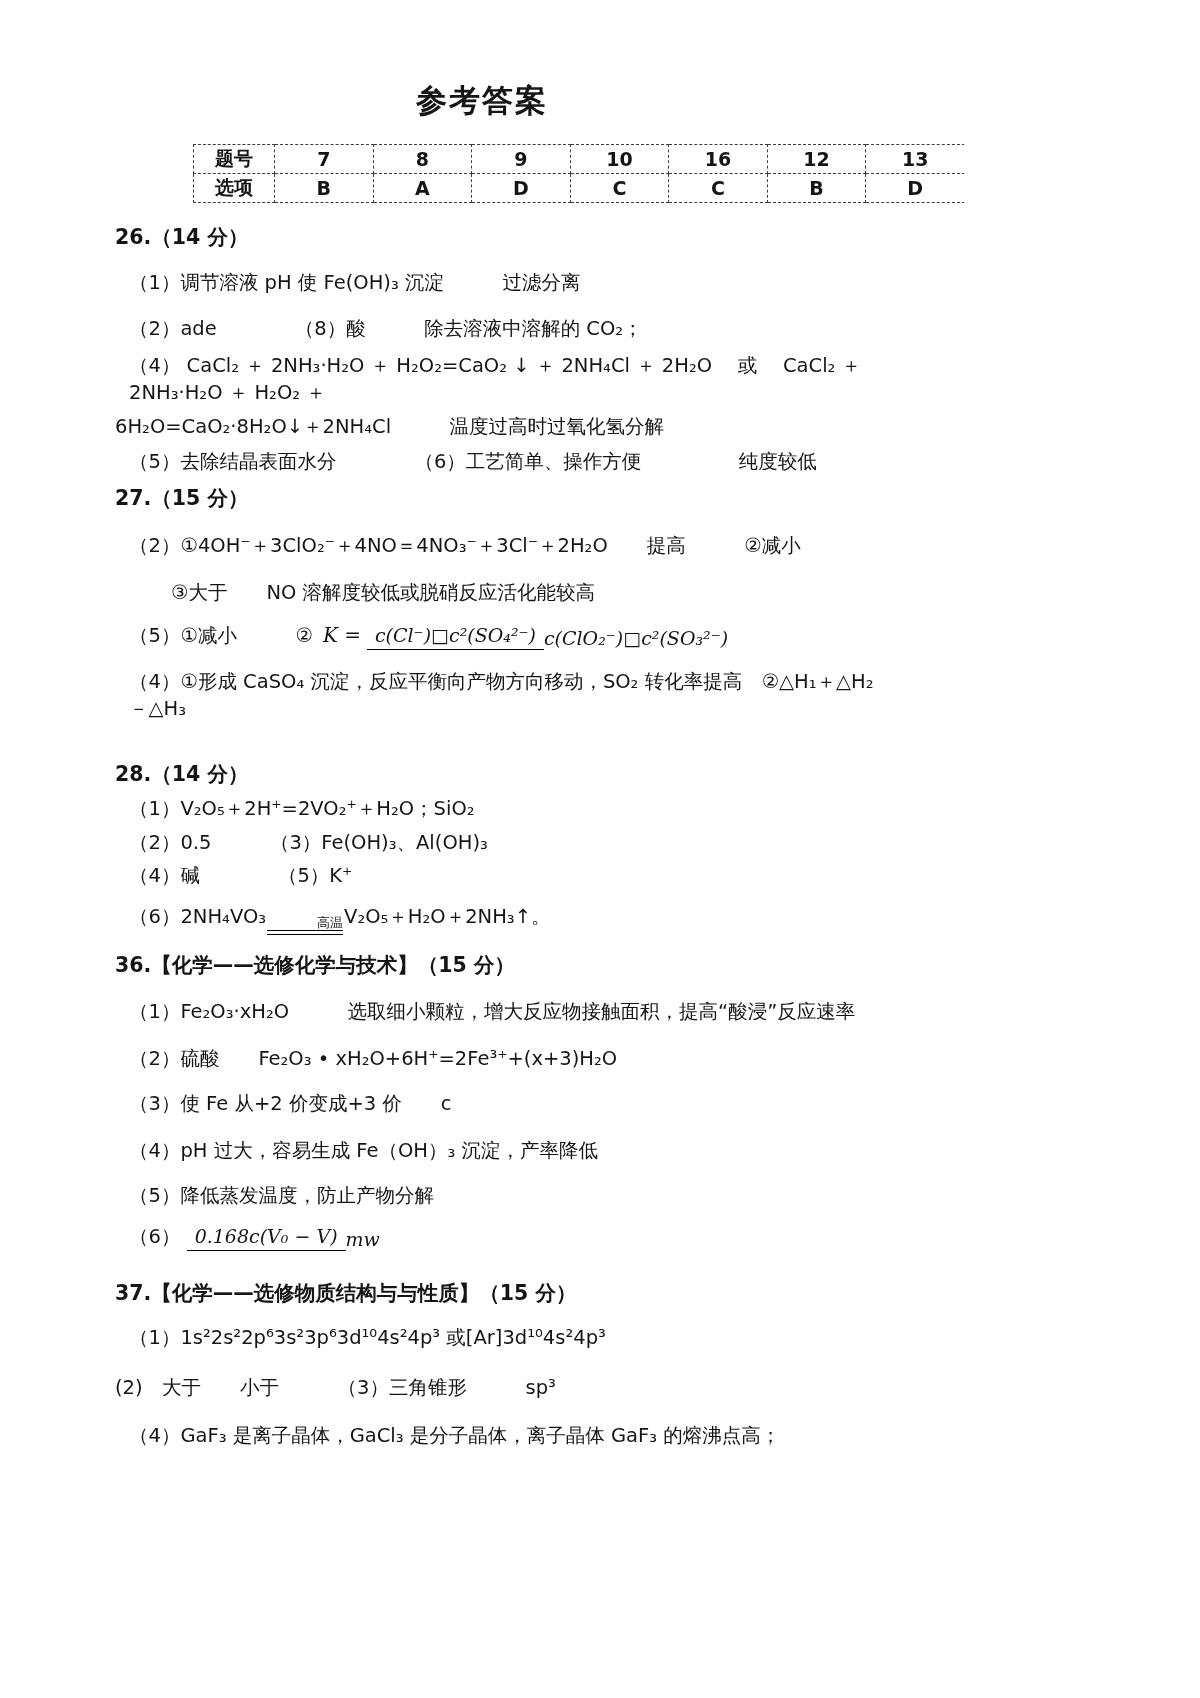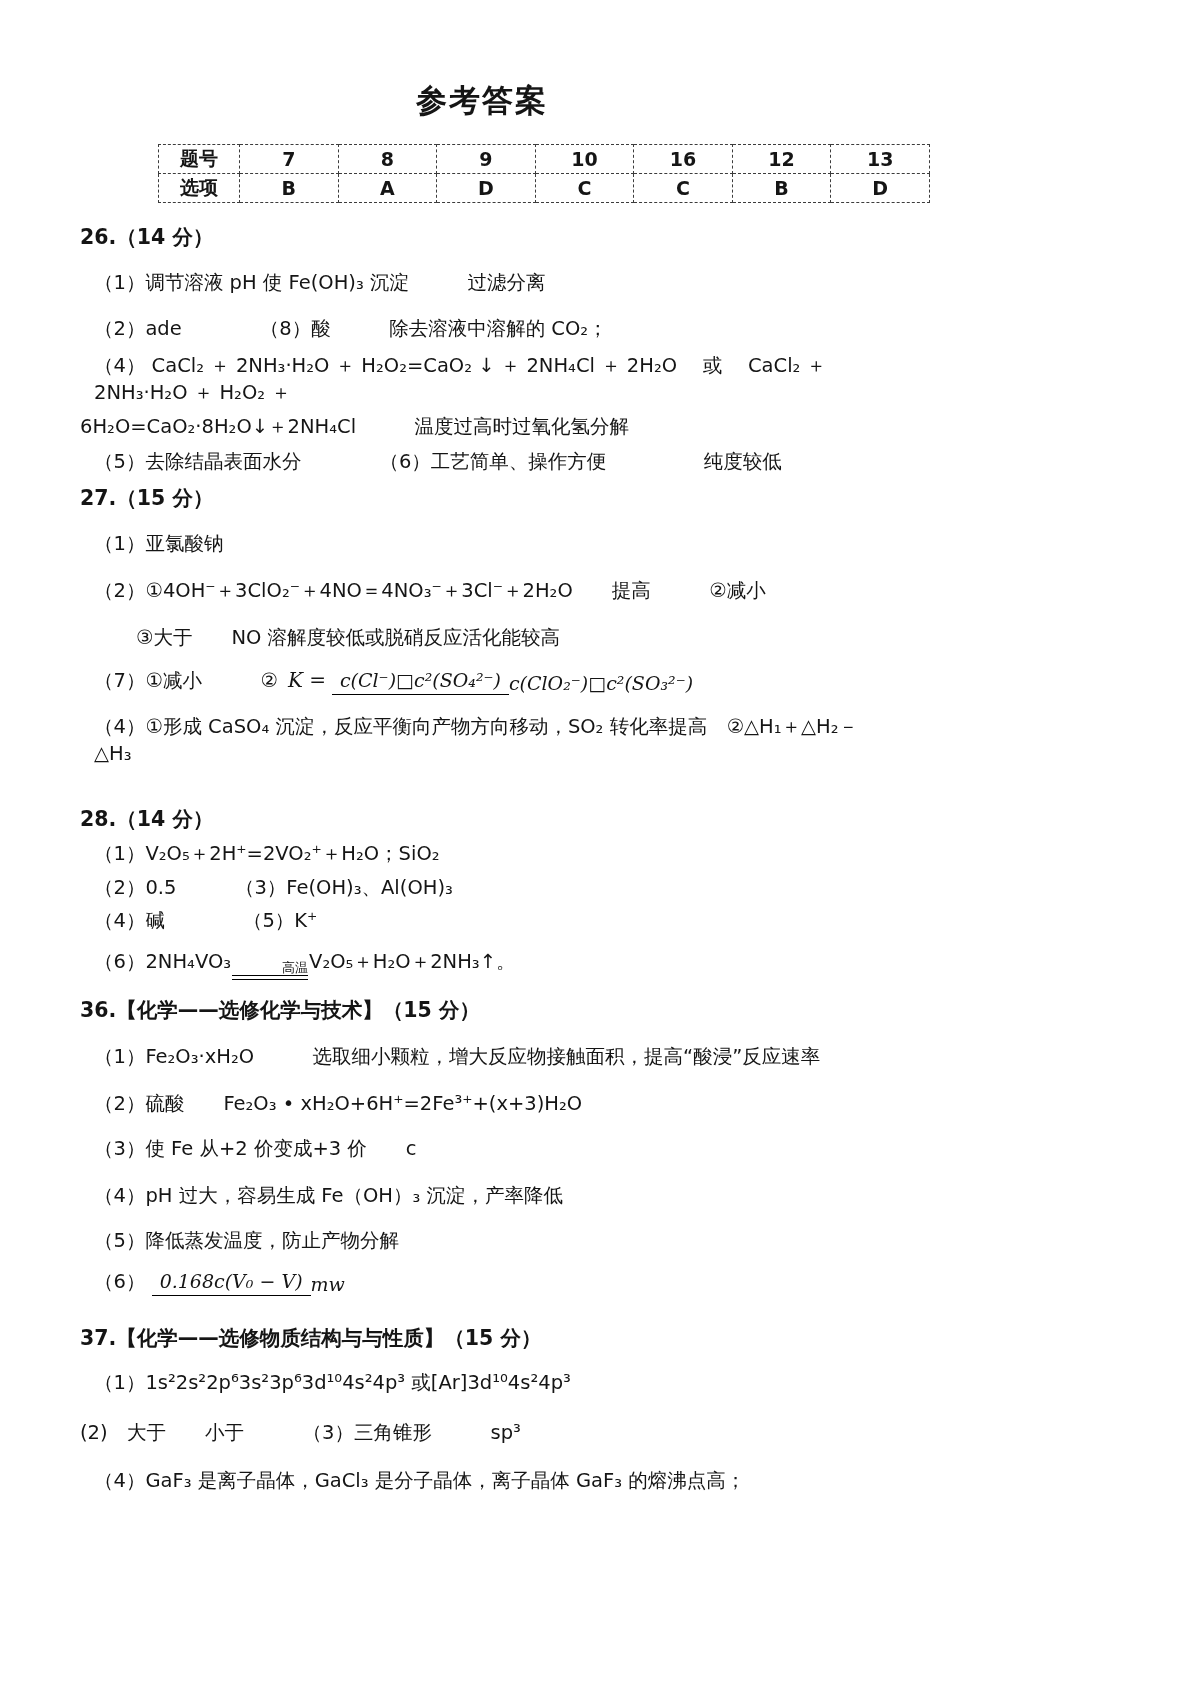--- a/index.html
+++ b/index.html
@@ -4,21 +4,21 @@
 <style>
   html,body{margin:0;padding:0;background:#ffffff;}
   .page{
     width:964px;height:1698px;background:#ffffff;color:#151515;position:relative;
     font-family:"DejaVu Sans","Liberation Sans",sans-serif;overflow:hidden;
   }
   .title{
     margin:0;padding-top:80px;text-align:center;font-size:31px;font-weight:bold;
     letter-spacing:2px;
   }
-  .content{padding:0 90px 0 80px;}
+  .content{padding:0 90px 0 115px;}
   table.answers{
     border-collapse:collapse;table-layout:fixed;width:772px;margin:22px 0 0 78px;
   }
   table.answers td{
     border:1px dashed #3c3c3c;text-align:center;font-weight:bold;font-size:19px;
     height:28px;padding:0;
   }
   table.answers td.hd{width:80px;font-weight:bold;}
   .shead{font-size:20.5px;font-weight:bold;}
   .line{font-size:19.5px;line-height:27px;margin:0;}
@@ -74,25 +74,24 @@
       <div class="shead" style="margin-top:20px">26.（14 分）</div>
       <p class="line ind" style="margin-top:18px">（1）调节溶液 pH 使 Fe(OH)₃ 沉淀　　　过滤分离</p>
       <p class="line ind" style="margin-top:19px">（2）ade　　　　（8）酸　　　除去溶液中溶解的 CO₂；</p>
       <p class="line ind" style="margin-top:10px">（4） CaCl₂ ＋ 2NH₃·H₂O ＋ H₂O₂=CaO₂ ↓ ＋ 2NH₄Cl ＋ 2H₂O　 或 　CaCl₂ ＋ 2NH₃·H₂O ＋ H₂O₂ ＋</p>
       <p class="line" style="margin-top:7px">6H₂O=CaO₂·8H₂O↓＋2NH₄Cl　　　温度过高时过氧化氢分解</p>
       <p class="line ind" style="margin-top:8px">（5）去除结晶表面水分　　　　（6）工艺简单、操作方便　　　　　纯度较低</p>
     </section>
 
     <section>
       <div class="shead" style="margin-top:9px">27.（15 分）</div>
-      <p class="line ind" style="margin-top:18px">（1）亚氯酸钠</p>
       <p class="line ind" style="margin-top:20px">（2）①4OH⁻＋3ClO₂⁻＋4NO＝4NO₃⁻＋3Cl⁻＋2H₂O　　提高　　　②减小</p>
       <p class="line ind2" style="margin-top:20px">③大于　　NO 溶解度较低或脱硝反应活化能较高</p>
       <p class="line ind" style="margin-top:16px">
-        <span>（7）①减小　　　②</span><span class="serif-it">K =</span><span class="frac">
+        <span>（5）①减小　　　②</span><span class="serif-it">K =</span><span class="frac">
             <span class="num">c(Cl⁻)□c²(SO₄²⁻)</span>
             <span class="den">c(ClO₂⁻)□c²(SO₃²⁻)</span>
           </span>
       </p>
       <p class="line ind" style="margin-top:18px">（4）①形成 CaSO₄ 沉淀，反应平衡向产物方向移动，SO₂ 转化率提高　②△H₁＋△H₂－△H₃</p>
     </section>
 
     <section>
       <div class="shead" style="margin-top:38px">28.（14 分）</div>
       <p class="line ind" style="margin-top:7px">（1）V₂O₅＋2H⁺=2VO₂⁺＋H₂O；SiO₂</p>

